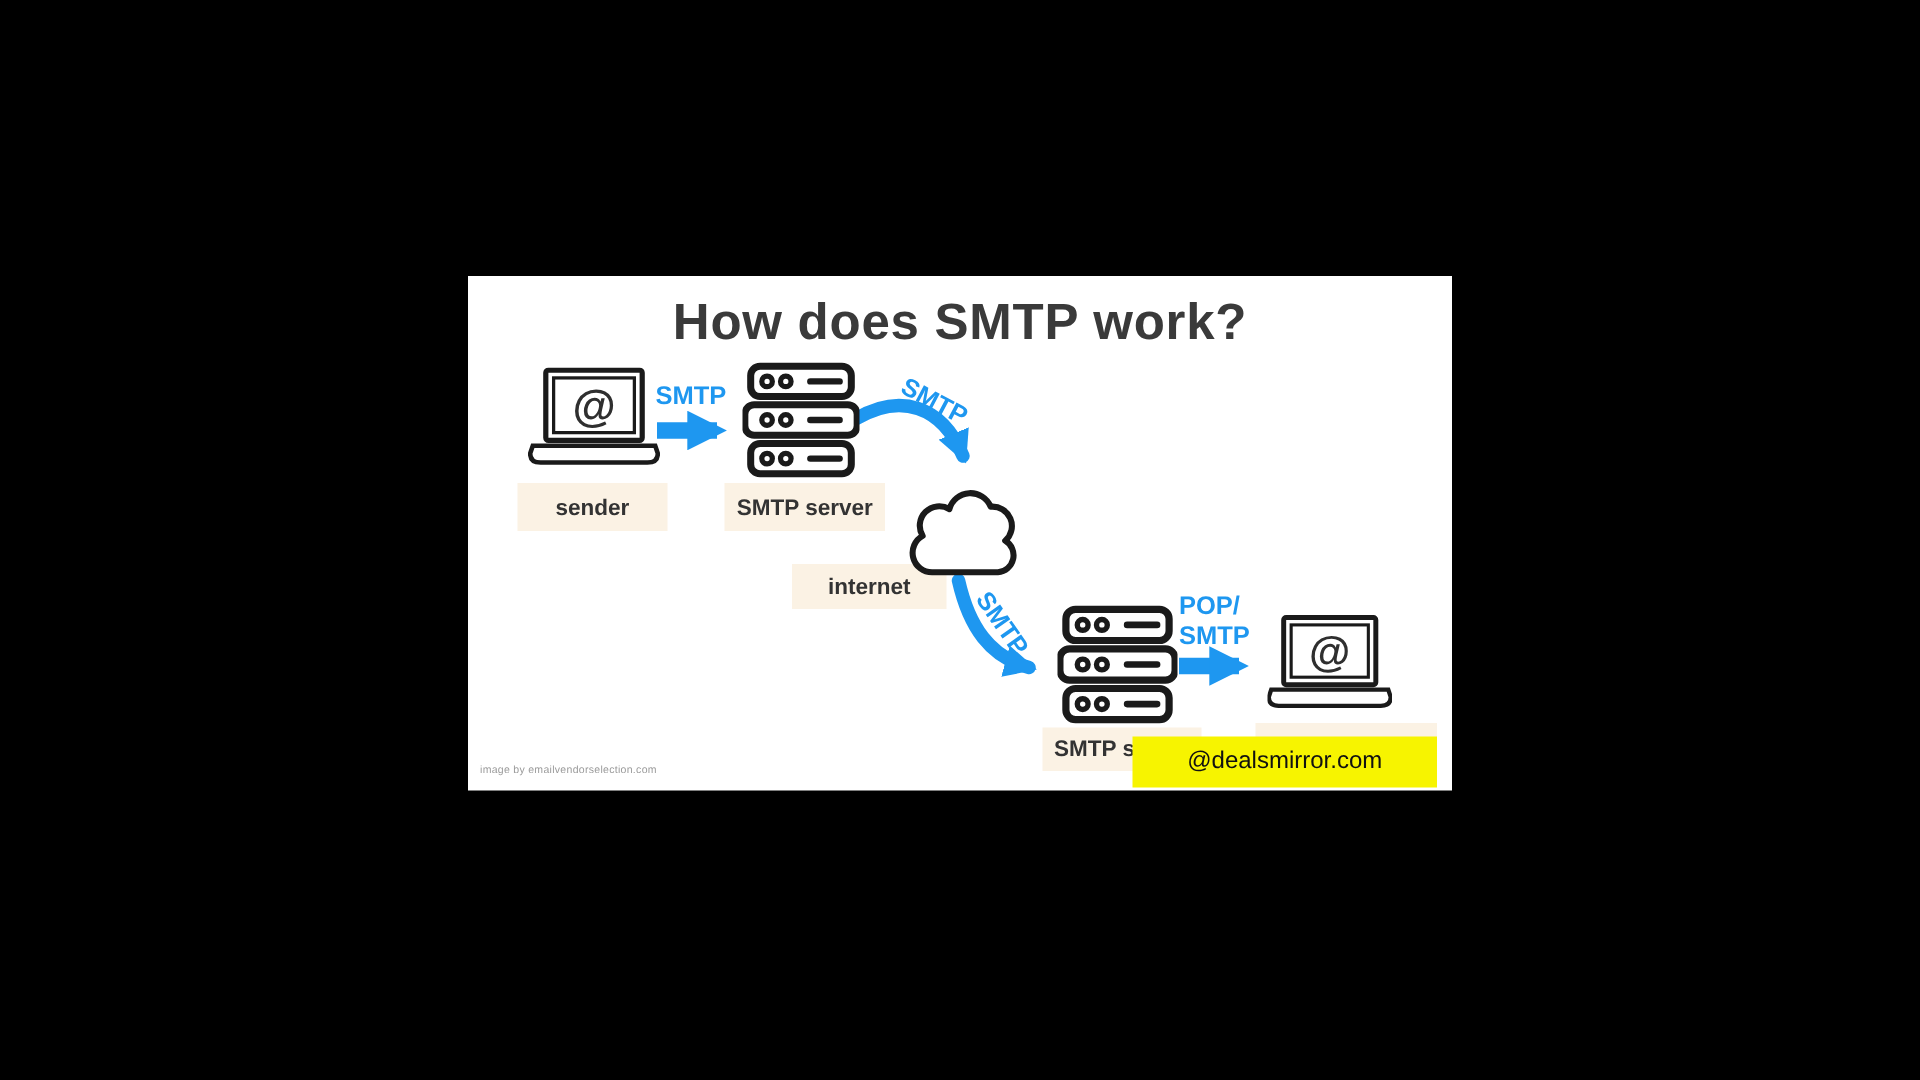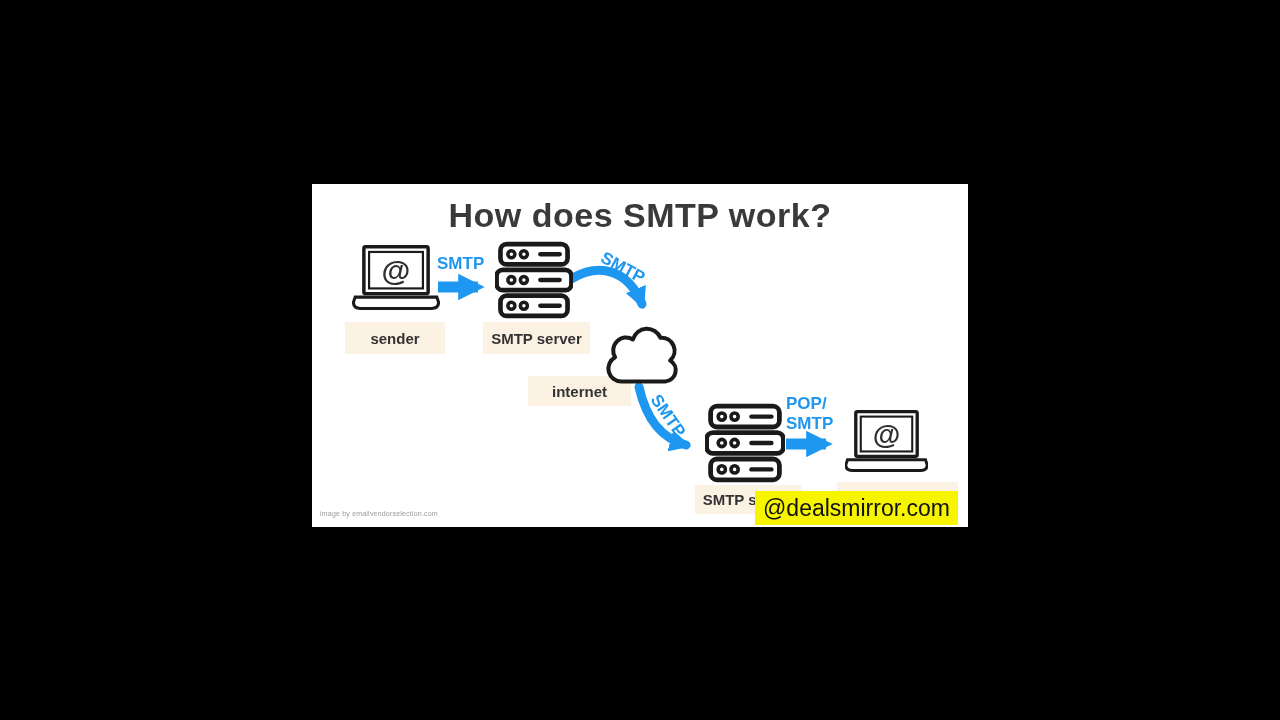--- a/index.html
+++ b/index.html
@@ -18,21 +18,21 @@
 
   .flow-label { color:#1e97f0; font-weight:800; font-size:17px; white-space:nowrap; }
   .rot28 { transform:rotate(28deg); }
   .rot55 { transform:rotate(55deg); }
 
   .popimap { line-height:20px; }
 
   .credit { left:8px; top:326px; font-size:7px; color:#9a9a9a; letter-spacing:0.2px; }
 
   .watermark { left:443px; top:307px; width:203px; height:34px;
-               background:#f7f400; color:#111; font-size:23px;
+               background:#f7f400; color:#111; font-size:16px;
                display:flex; align-items:center; justify-content:center;
                z-index:5; }
 
   .receiver-box { left:525px; top:298px; width:121px; height:30px; z-index:1; }
 
   svg { display:block; }
   #arrows { left:0; top:0; pointer-events:none; z-index:2; }
   .icon-layer { z-index:3; }
 </style>
 </head>

